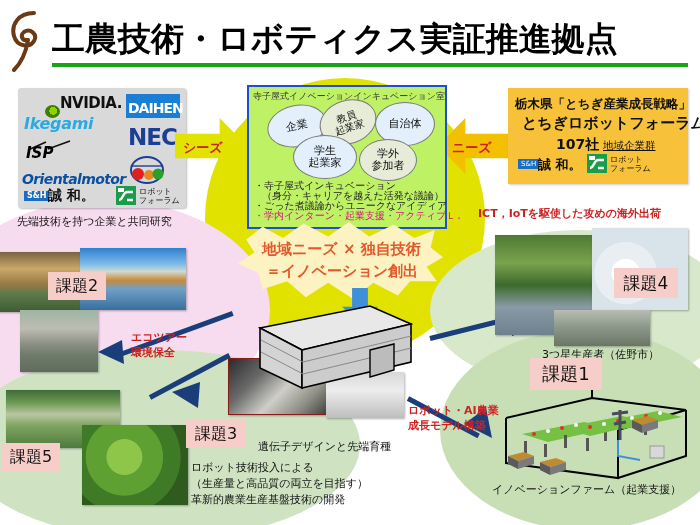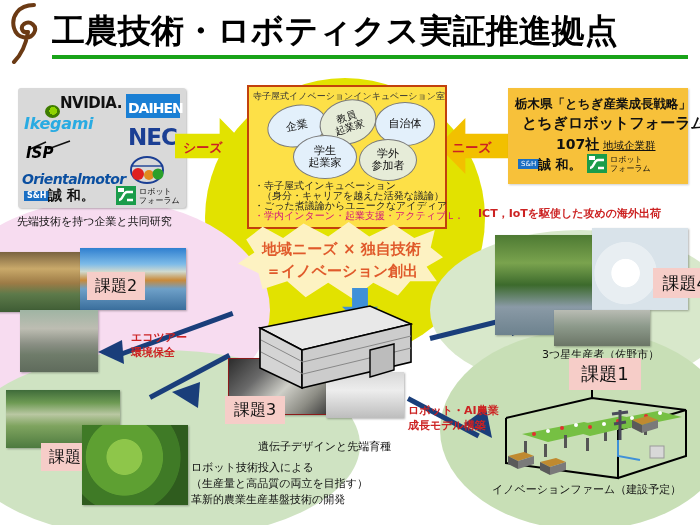--- a/index.html
+++ b/index.html
@@ -8,21 +8,21 @@
 
   
   .blob{position:absolute;border-radius:50%;}
   #blob-yellow{left:205px;top:78px;width:280px;height:280px;background:#e2e200;}
   #blob-pink{left:-60px;top:200px;width:330px;height:220px;background:#f7dcf0;}
   #blob-green-left{left:-40px;top:350px;width:400px;height:190px;background:#cfe3c2;}
   #blob-green-right{left:430px;top:230px;width:300px;height:160px;background:#d8e8cb;}
   #blob-green-right2{left:440px;top:330px;width:290px;height:200px;background:#c8dfb6;}
 
   
-  #header{position:absolute;left:0;top:0;width:700px;height:64px;}
+  #header{position:absolute;left:0;top:8px;width:700px;height:64px;}
   #title{position:absolute;left:52px;top:9px;font-size:33px;font-weight:bold;color:#000;
          letter-spacing:0px;font-family:"DejaVu Sans","Liberation Sans",sans-serif;white-space:nowrap;}
   #title-rule{position:absolute;left:52px;top:55px;width:636px;height:4px;background:#19a319;}
   #logo-mark{position:absolute;left:4px;top:2px;width:46px;height:62px;}
 
   
   #logo-panel{position:absolute;left:18px;top:88px;width:168px;height:120px;background:#d9d9d9;
               border-radius:3px;box-shadow:1px 1px 2px rgba(0,0,0,.25);}
   .lg{position:absolute;font-weight:bold;line-height:1;}
   #lg-nvidia{left:22px;top:8px;font-size:15px;color:#111;letter-spacing:-.5px;}
@@ -46,22 +46,22 @@
   
   .fatarrow{position:absolute;}
   #arrow-seeds{left:175px;top:118px;width:72px;height:56px;background:#e2e200;
       clip-path:polygon(0% 28%,62% 28%,62% 0%,100% 50%,62% 100%,62% 72%,0% 72%);}
   #seeds-label{position:absolute;left:183px;top:139px;font-size:13px;font-weight:bold;color:#cc2222;}
   #arrow-needs{left:438px;top:118px;width:72px;height:56px;background:#f2c000;
       clip-path:polygon(100% 28%,38% 28%,38% 0%,0% 50%,38% 100%,38% 72%,100% 72%);}
   #needs-label{position:absolute;left:452px;top:139px;font-size:13px;font-weight:bold;color:#cc2222;}
 
   
-  #incubation{position:absolute;left:247px;top:85px;width:200px;height:144px;background:#fde047;
-              border:2px solid #c2410c;box-sizing:border-box;}
+  #incubation{position:absolute;left:247px;top:85px;width:200px;height:144px;background:#bef264;
+              border:2px solid #1d4ed8;box-sizing:border-box;}
   #inc-title{position:absolute;left:4px;top:3px;font-size:9px;color:#333;white-space:nowrap;}
   .bubble{position:absolute;border-radius:50%;border:1px solid #7a7a7a;display:flex;
           align-items:center;justify-content:center;text-align:center;line-height:1.1;color:#111;}
   #b-kigyo{left:18px;top:18px;width:58px;height:40px;background:#e3f0fb;font-size:11px;
            transform:rotate(-12deg);}
   #b-kyoin{left:70px;top:13px;width:56px;height:42px;background:#e6ecd8;font-size:10px;
            transform:rotate(-18deg);}
   #b-jichi{left:126px;top:15px;width:58px;height:42px;background:#e3f0fb;font-size:11px;}
   #b-gakusei{left:44px;top:48px;width:62px;height:42px;background:#e3f0fb;font-size:11px;}
   #b-gakugai{left:110px;top:52px;width:56px;height:40px;background:#e6ecd8;font-size:11px;}
@@ -99,21 +99,21 @@
   #building{position:absolute;left:258px;top:300px;width:155px;height:90px;}
 
   
   .dkline{position:absolute;background:#1a3e7a;height:5px;transform-origin:0 50%;}
 
   
   .photo{position:absolute;box-shadow:1px 1px 2px rgba(0,0,0,.3);background-size:cover;}
 
   
   .kadai{position:absolute;background:#f6cdc8;color:#111;font-size:16px;
-         display:flex;align-items:center;justify-content:center;margin-left:39px;}
+         display:flex;align-items:center;justify-content:center;}
 
   
   .redcap{position:absolute;color:#cc2222;font-size:11px;font-weight:bold;line-height:1.35;white-space:nowrap;}
   .blkcap{position:absolute;color:#111;font-size:11px;line-height:1.35;white-space:nowrap;}
 
   
   #farm{position:absolute;left:500px;top:368px;width:190px;height:115px;}
 </style>
 </head>
 <body>
@@ -153,21 +153,21 @@
   <div class="kadai" id="kadai5" style="left:2px;top:443px;width:58px;height:28px;">
       <span>課題5</span>
     </div>
   <div class="photo" style="left:82px;top:425px;width:106px;height:80px;
        background:radial-gradient(circle at 40% 40%,#8ec64a 0 22%,#5ea032 23% 48%,#3f7a26 49% 70%,#2f5c1e 71% 100%);"></div>
 
   <div class="photo" style="left:228px;top:358px;width:100px;height:55px;border:1px solid #8b1a1a;
        background:linear-gradient(135deg,#2c2c2c 0%,#6a6a6a 30%,#cfcfc8 55%,#8e8e86 78%,#3a3a3a 100%);"></div>
   <div class="photo" style="left:326px;top:372px;width:78px;height:46px;
        background:linear-gradient(180deg,#d8d8d8 0%,#ededed 40%,#bdbdbd 100%);"></div>
-  <div class="kadai" id="kadai3" style="left:186px;top:396px;width:60px;height:28px;">
+  <div class="kadai" id="kadai3" style="left:186px;top:420px;width:60px;height:28px;">
       <span>課題3</span>
     </div>
 
   <div class="photo" style="left:495px;top:235px;width:98px;height:100px;
        background:linear-gradient(180deg,#4e7a33 0%,#7aa34e 28%,#3c6a2c 50%,#8a9aa6 72%,#6d828e 100%);"></div>
   <div class="photo" style="left:592px;top:228px;width:96px;height:82px;
        background:radial-gradient(circle at 35% 55%,#ffffff 0 18%,#e8eef2 19% 40%,#d9e3ea 41% 100%);"></div>
   <div class="kadai" id="kadai4" style="left:614px;top:268px;width:64px;height:30px;font-size:17px;">
       <span>課題4</span>
     </div>
@@ -300,21 +300,21 @@
 
   <div class="redcap" style="left:478px;top:207px;">ICT，IoTを駆使した攻めの海外出荷</div>
 
   <div class="redcap" style="left:408px;top:404px;">
     <div>ロボット・AI農業</div>
     <div>成長モデル構築</div>
   </div>
 
   <div class="blkcap" style="left:542px;top:348px;">3つ星生産者（佐野市）</div>
 
-  <div class="blkcap" style="left:492px;top:483px;">イノベーションファーム（建設予定）</div>
+  <div class="blkcap" style="left:492px;top:483px;">イノベーションファーム（起業支援）</div>
 
   <div class="blkcap" style="left:191px;top:460px;line-height:1.45;">
     <div>ロボット技術投入による</div>
     <div>（生産量と高品質の両立を目指す）</div>
     <div>革新的農業生産基盤技術の開発</div>
   </div>
 
   <svg id="farm" viewBox="0 0 190 115">
 
     <polyline points="6,50 6,95 118,110 118,62" fill="none" stroke="#000" stroke-width="2"></polyline>

